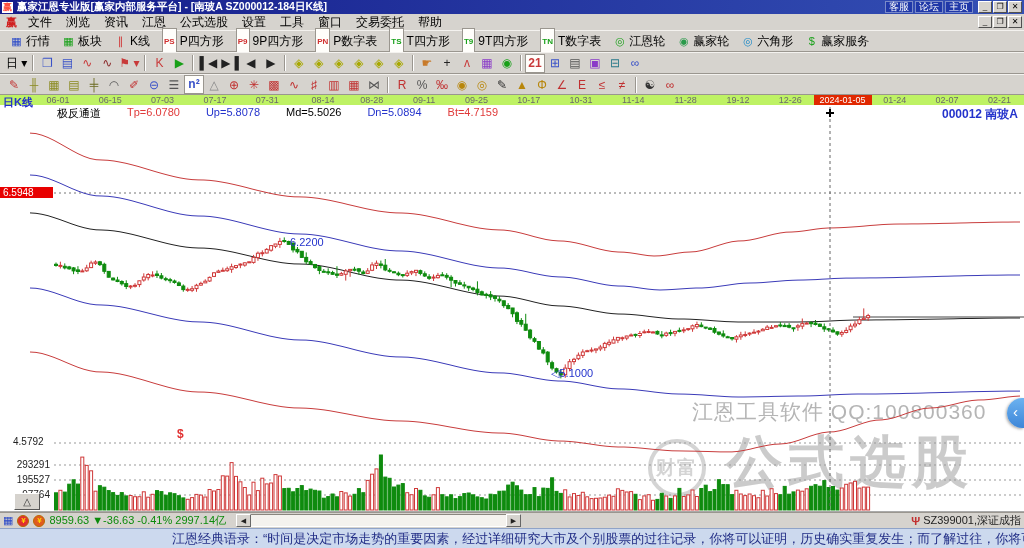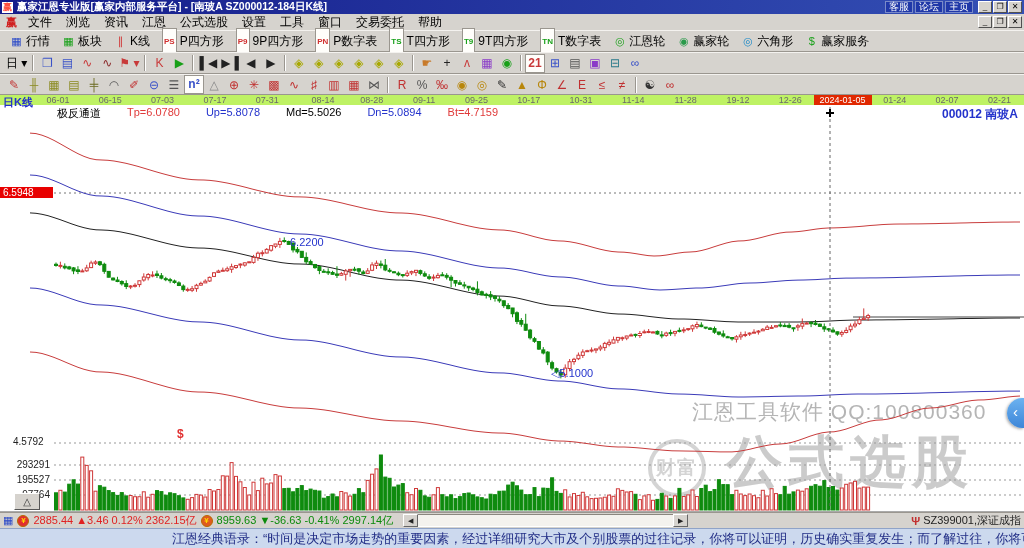--- a/index.html
+++ b/index.html
@@ -858,21 +858,20 @@
     </div>
     <div class="dollar">$</div>
     <div class="tri-btn">△</div>
     <div class="float-btn">‹</div>
   </div>
 </div>
 
 <div class="statusbar">
   <span class="sb-board">▦</span>
   <span class="coin">¥</span>
-  <span class="idx1">2885.44 ▲3.46 0.12% 2362.15亿</span>
   <span class="coin" style="background:#e05a20">¥</span>
   <span class="idx2">8959.63 ▼-36.63 -0.41% 2997.14亿</span>
   <span class="sb-scroll">
     <span class="sb-arrow">◀</span>
     <span class="sb-track"></span>
     <span class="sb-arrow">▶</span>
   </span>
   <span class="sb-right">
     <span class="signal">Ψ</span>
     <span>SZ399001,深证成指</span>

